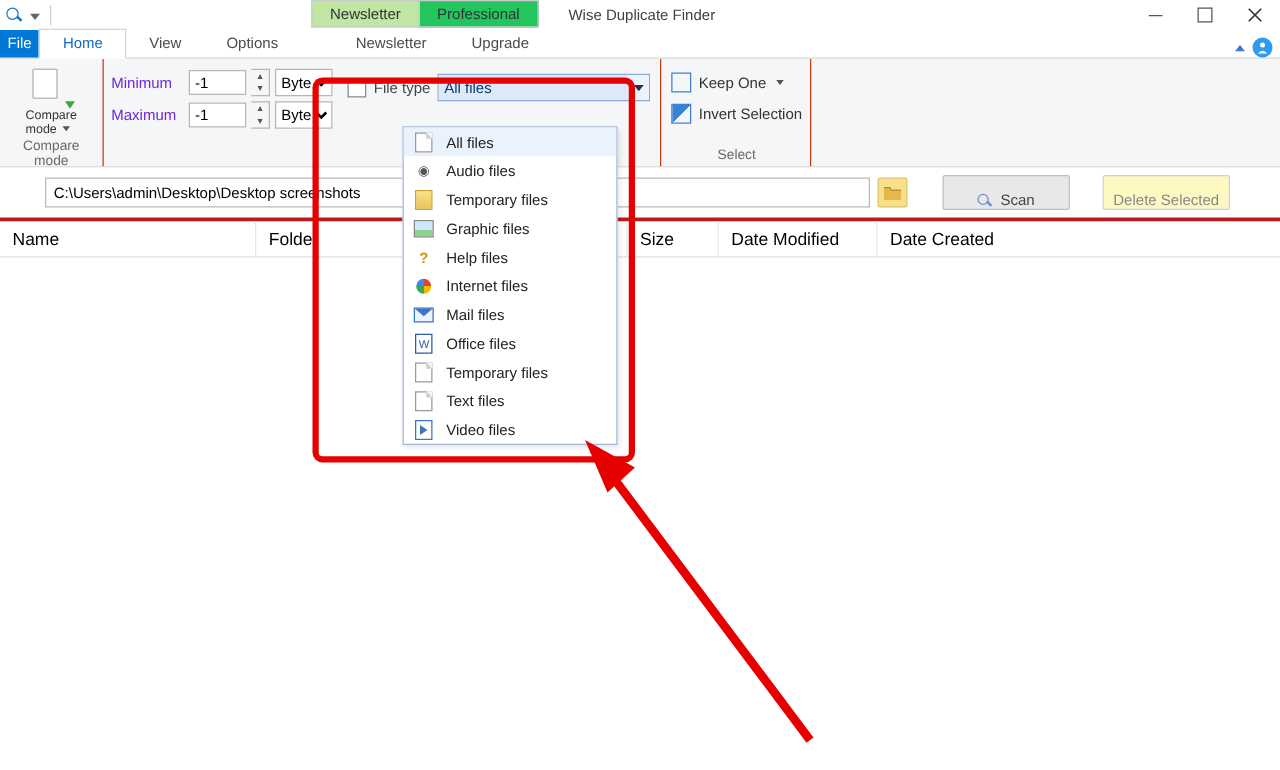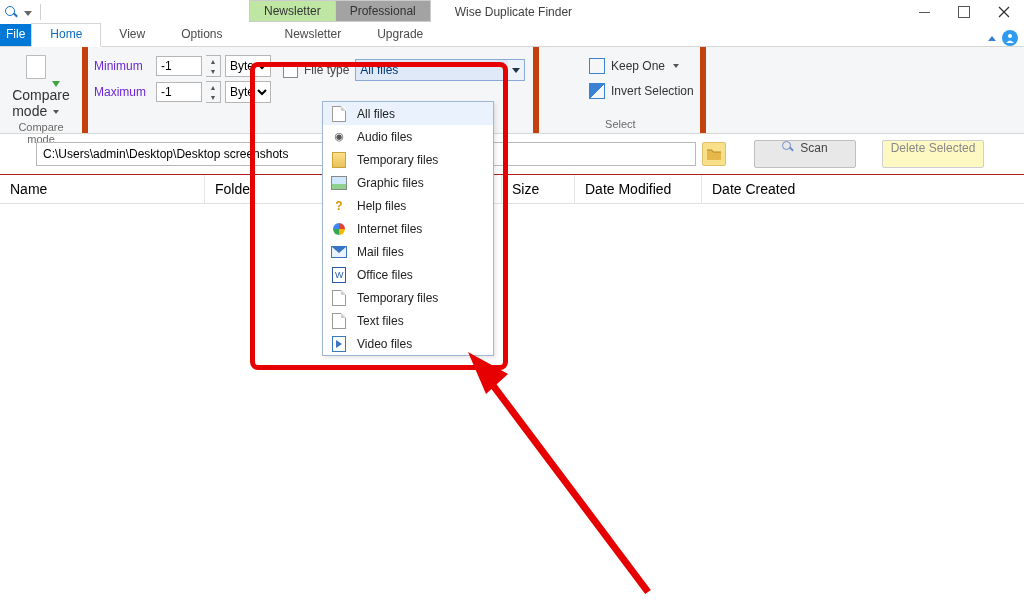--- a/index.html
+++ b/index.html
@@ -53,21 +53,21 @@
     height: 22px;
     display: flex;
     font-size: 12px;
     margin-left: 200px;
   }
   .pill {
     padding: 3px 14px 0;
     border: 1px solid #ccc;
   }
   .pill.newsletter { background: #bfe6a3; border-right: none; }
-  .pill.prof       { background: #a3a3a3; }
+  .pill.prof       { background: #22c55e; }
 
   .app-title {
     margin-left: 24px;
     display: flex;
     align-items: center;
     color: #3f3f3f;
   }
 
   .win-controls {
     margin-left: auto;
@@ -127,21 +127,21 @@
   }
 
   
   .ribbon {
     height: 86px;
     background: #f5f6f7;
     border-bottom: 1px solid #d6d6d6;
     display: flex;
   }
   .group {
-    border-right: 6px solid #c2410c;
+    border-right: 1px solid #c2410c;
     display: flex;
     flex-direction: column;
     justify-content: space-between;
     padding: 4px 6px 0;
   }
   .group .glabel {
     font-size: 11px;
     color: #6a6a6a;
     text-align: center;
     padding: 2px 0 3px;
@@ -153,21 +153,21 @@
   }
   .g-compare .icon .sheet {
     position: absolute; width: 18px; height: 22px; background: #fff; border: 1px solid #bbb; border-radius: 1px;
   }
   .g-compare .icon .sheet:first-child { left: 0; top: 0; }
   .g-compare .icon .sheet:last-child  { left: 10px; top: 6px; }
   .g-compare .icon .arr {
     position: absolute; right: -4px; bottom: -2px;
     width: 0;height: 0;border-top:6px solid #3fa63f;border-left:4px solid transparent;border-right:4px solid transparent;
   }
-  .g-compare .clabel { font-size: 14px; color: #333; margin-top: 2px; }
+  .g-compare .clabel { font-size: 10px; color: #333; margin-top: 2px; }
   .g-compare .clabel .tri { display:inline-block;width:0;height:0;border-left:3px solid transparent;border-right:3px solid transparent;border-top:4px solid #555;margin-left:2px;vertical-align:middle; }
 
   .g-size .row, .g-unit .row { display:flex;align-items:center;height:22px;gap:4px;margin-top:4px; }
   .g-size { }
   .g-size label { width: 58px; color:#6d28d9; }
   input.spin { width: 36px; height: 18px; border: 1px solid #b6b6b6; padding: 0 4px; font: inherit; }
   .spinbtns { width: 14px; height: 20px; display:flex;flex-direction:column;border:1px solid #b6b6b6;border-left:none; }
   .spinbtns div { flex:1; display:flex;align-items:center;justify-content:center;font-size:7px;color:#555; }
   select.unit { height: 22px; width: 46px; border: 1px solid #b6b6b6; font: inherit; background:#fff; }
 
@@ -180,21 +180,21 @@
     width: 168px; height: 20px;
     border: 1px solid #8aa9d6;
     background:#fff;
     position: relative;
   }
   .combo .val { flex:1; padding:0 4px; background:#dfe9f7; height:100%; display:flex;align-items:center; color:#003a7d; }
   .combo .dropdownbtn { width:16px;height:100%;border-left:none;background:#eef3fb;display:flex;align-items:center;justify-content:center; }
   .combo .dropdownbtn div { width:0;height:0;border-left:4px solid transparent;border-right:4px solid transparent;border-top:5px solid #234; }
 
   .g-select { padding-left:8px; }
-  .g-select .item { display:flex;align-items:center;height:20px;gap:6px;margin-top:5px;margin-left:42px; }
+  .g-select .item { display:flex;align-items:center;height:20px;gap:6px;margin-top:5px; }
   .g-select .sq { width:14px;height:14px;border:1.5px solid #3c82d3; }
   .g-select .sel-caret {display:inline-block;width:0;height:0;border-left:3px solid transparent;border-right:3px solid transparent;border-top:4px solid #555;margin-left:2px;}
   .spacer-group { flex:1; border-right:none; }
 
   
   .scanbar {
     height: 40px;
     background:#fff;
     display:flex;
     align-items:center;
@@ -207,34 +207,34 @@
     border:1px solid #b8b8b8;
     padding: 0 6px;
     font: inherit;
   }
   .folder-btn {
     width:22px;height:22px;border:1px solid #e2c06a;background:#f8e08a;border-radius:2px;display:flex;align-items:center;justify-content:center;
   }
   .folder-btn svg{width:14px;height:12px;}
   .btn {
     height:26px; min-width:100px; border:1px solid #bfbfbf; background:#e8e8e8; border-radius:2px;
-    display:flex;align-items:flex-start;justify-content:center;gap:6px;color:#444;
+    display:flex;align-items:flex-end;justify-content:center;gap:6px;color:#444;
   }
   .btn.scan { margin-left: 22px; }
   .btn.scan .mag { width:12px;height:12px;position:relative; }
   .btn.scan .mag::before{content:"";position:absolute;left:0;top:0;width:7px;height:7px;border:1.3px solid #6a8fd0;border-radius:50%;}
   .btn.scan .mag::after{content:"";position:absolute;left:7px;top:7px;width:5px;height:1.5px;background:#6a8fd0;transform:rotate(45deg);}
   .btn.del { margin-left: 20px; color:#888; border-color:#cfcfcf; background:#fef9c3; }
 
   
   .gridhead {
     height: 28px;
     display:flex;
     align-items: center;
-    border-top:1px solid #b91c1c;
+    border-top:3px solid #b91c1c;
     border-bottom:1px solid #e0e0e0;
     background:#fff;
     font-size: 14px;
     color:#000;
   }
   .gridhead div { padding: 0 10px; border-right:1px solid #e6e6e6; height:100%; display:flex;align-items:center; }
   .col-name   { width: 184px; }
   .col-folder { width: 276px; }
   .col-size   { width:  52px; padding-right:6px; }
   .col-dm     { width: 106px;  }

